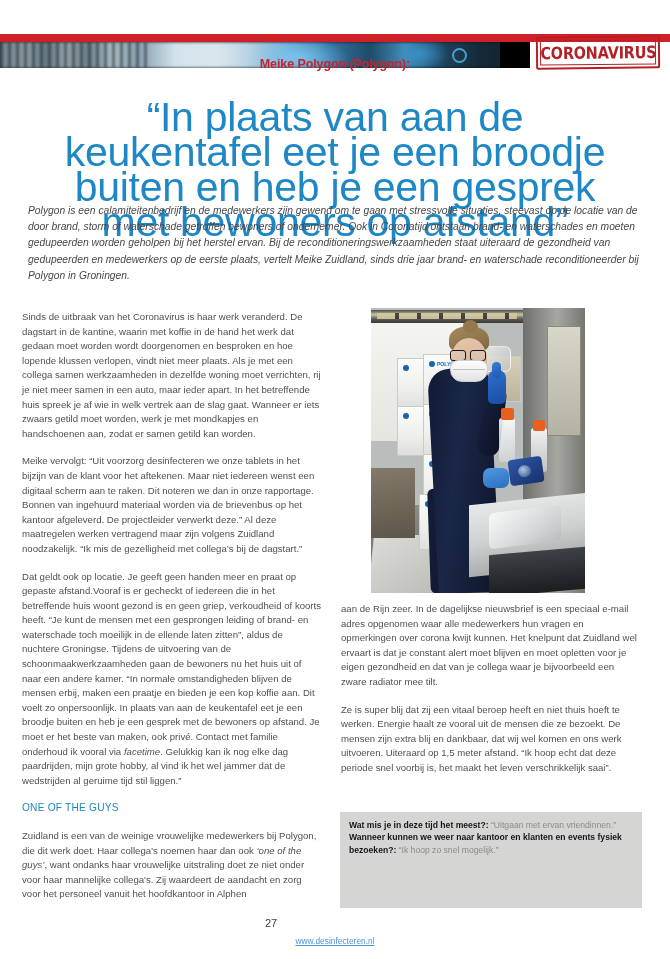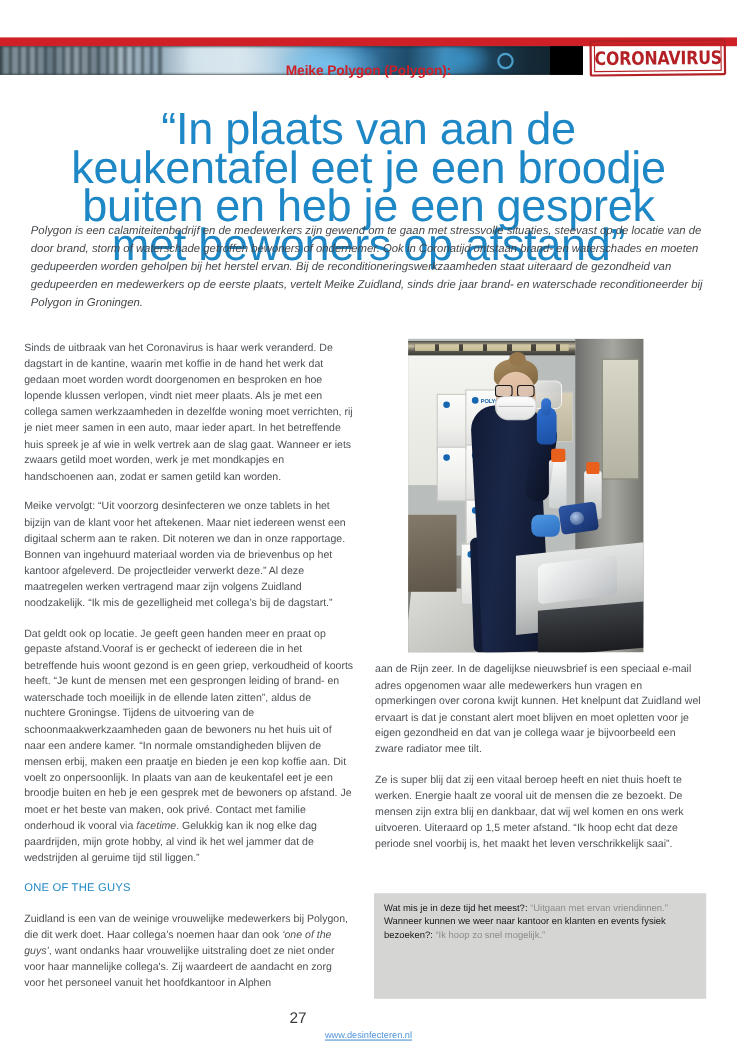--- a/index.html
+++ b/index.html
@@ -362,29 +362,29 @@
     padding: 7px 10px 0 9px;
   }
   .qa-line {
     font-size: 8.6px;
     line-height: 12.4px;
     color: #8b8b88;
     margin-bottom: 0px;
   }
   .qa-line b {
     color: #17171a;
-    font-weight: normal;
+    font-weight: bold;
   }
 
   
   .pageno {
     position: absolute;
     top: 917px; left: 0; width: 542px;
     text-align: center;
-    font-size: 14px;
+    font-size: 11px;
     color: #3b3b3b;
   }
   .siteurl {
     position: absolute;
     top: 936px; left: 0; width: 670px;
     text-align: center;
     font-size: 8.4px;
     color: #4d93d8;
     text-decoration: underline;
   }

